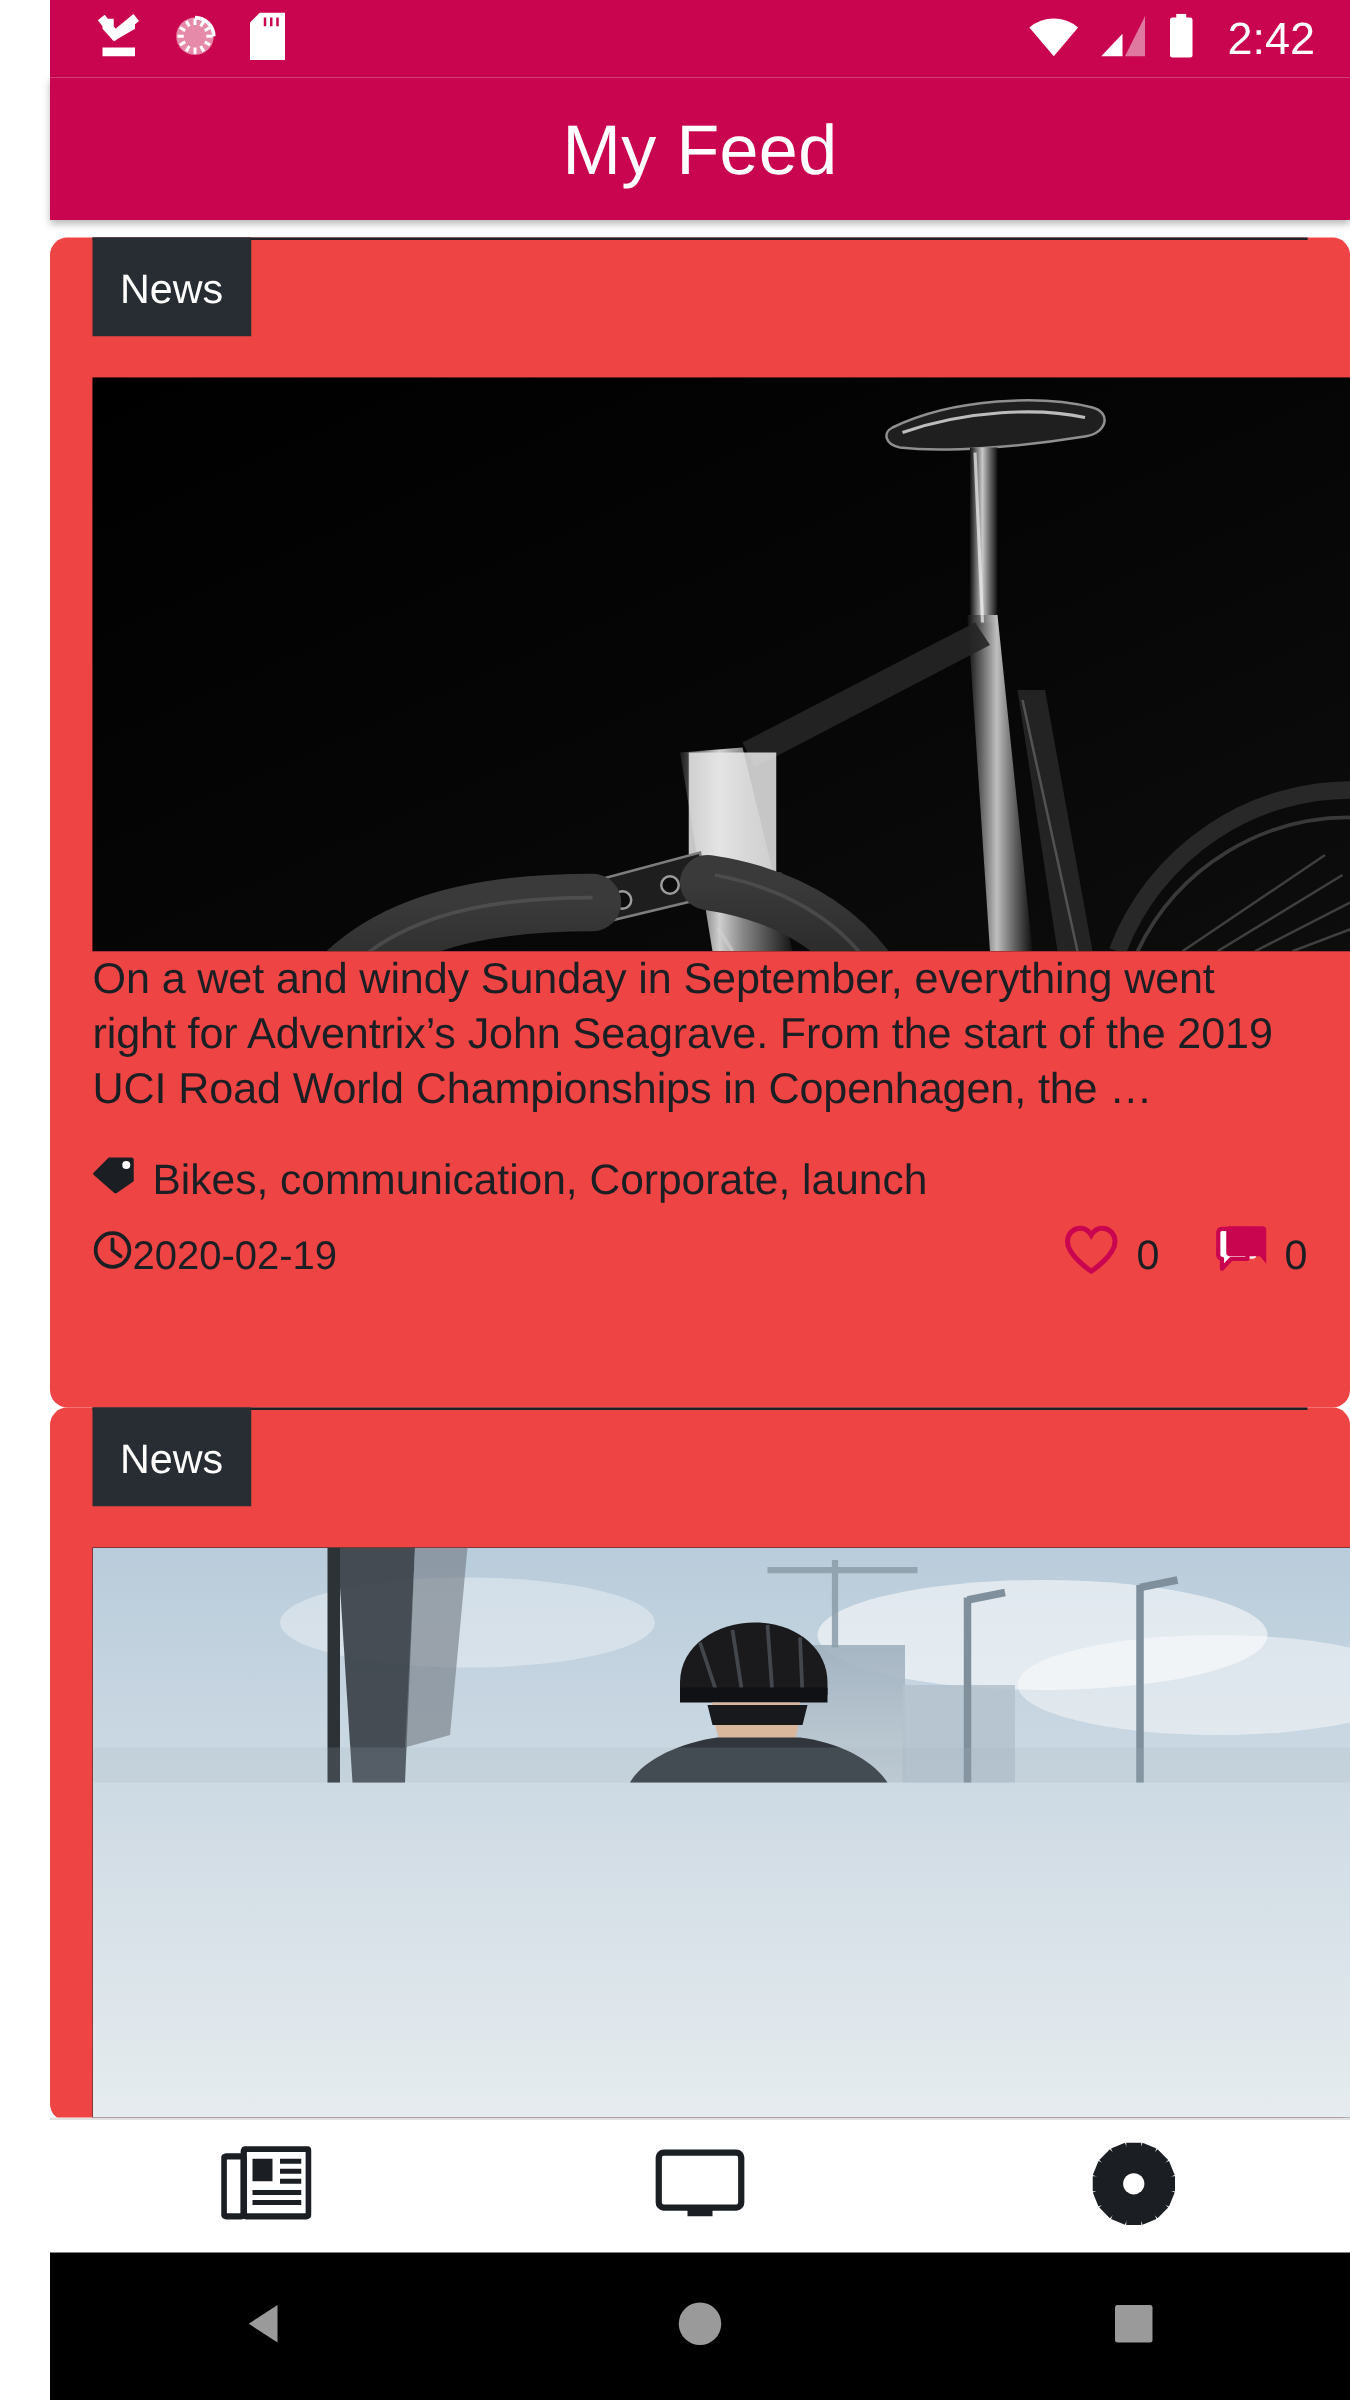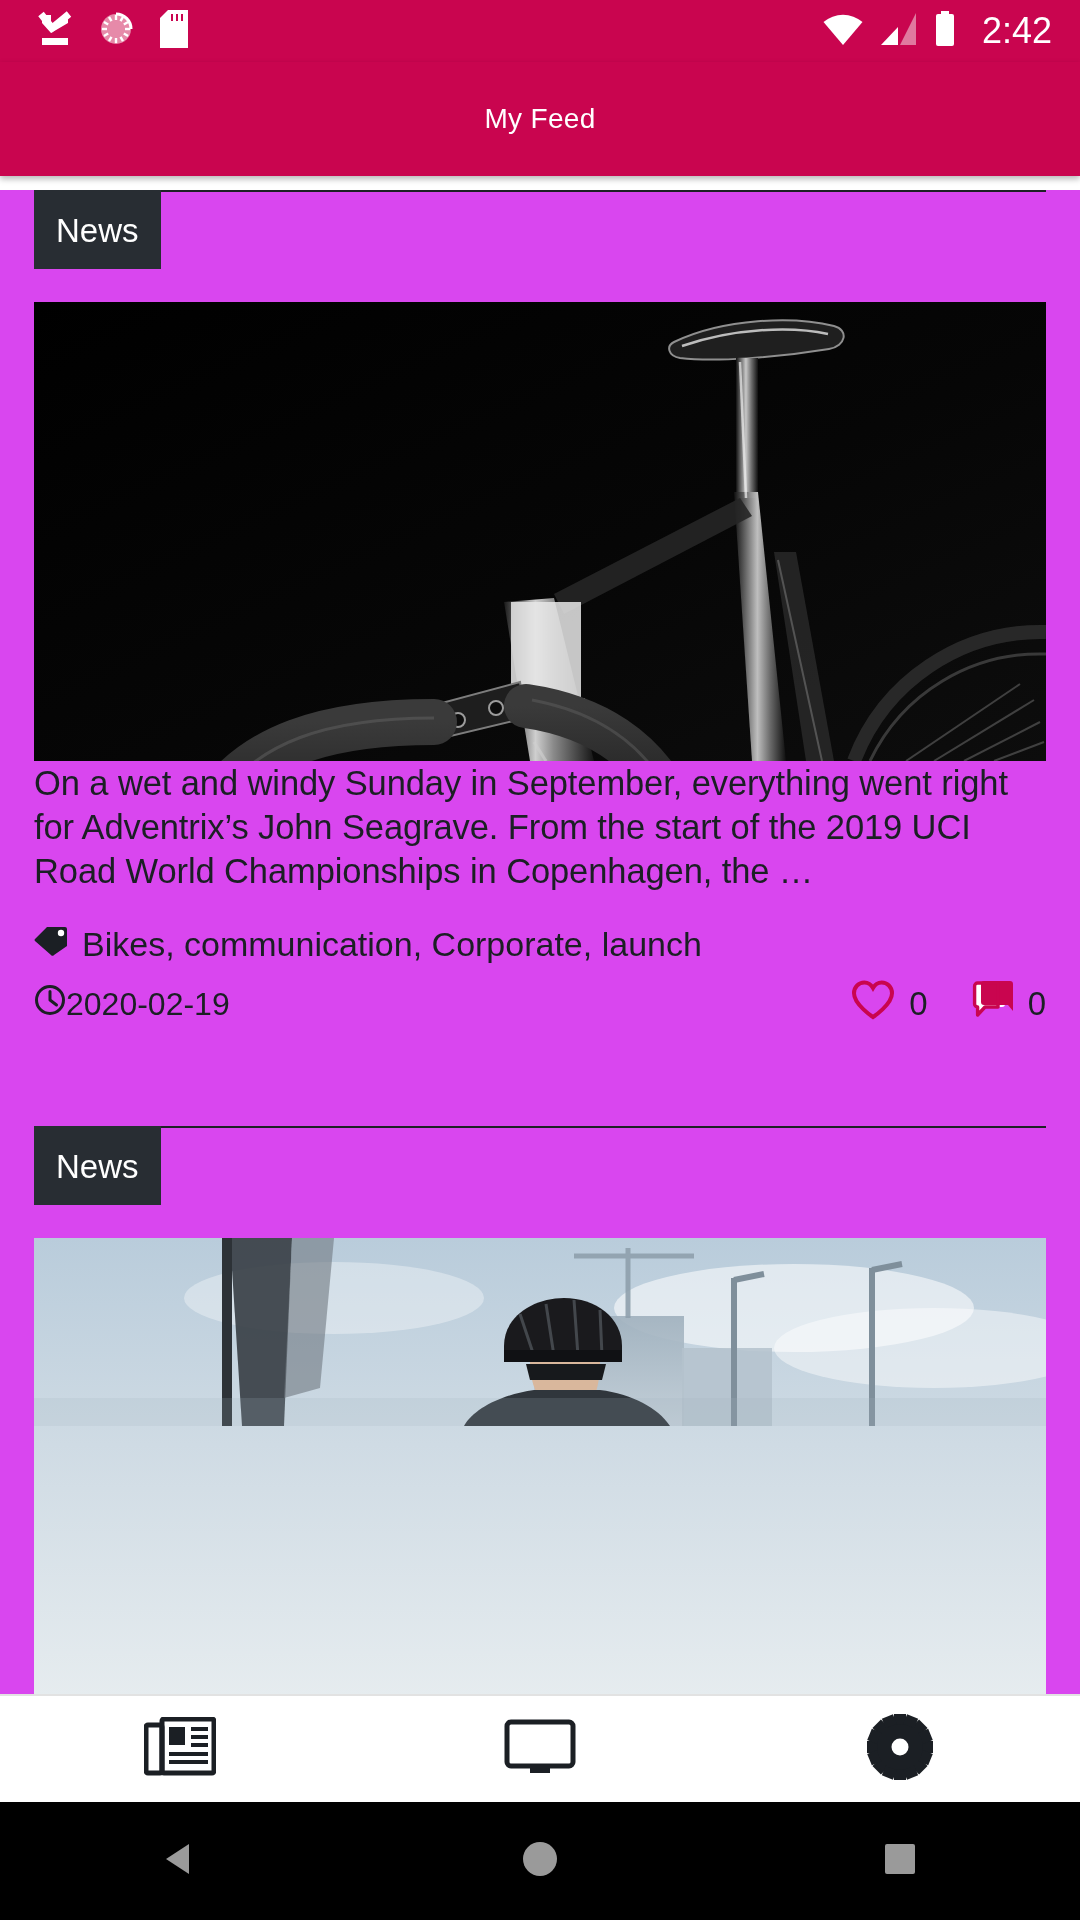--- a/index.html
+++ b/index.html
@@ -12,20 +12,21 @@
     overflow: hidden;
   }
 
   #screen {
     position: relative;
     width: 1080px;
     height: 1920px;
     background: #ffffff;
     display: flex;
     flex-direction: column;
+    padding-left: 40px;
   }
 
   
   .status-bar {
     height: 62px;
     background: #c9054f;
     display: flex;
     align-items: center;
     padding: 0 28px 0 38px;
     flex: 0 0 auto;
@@ -54,38 +55,39 @@
     display: flex;
     align-items: center;
     justify-content: center;
     flex: 0 0 auto;
     box-shadow: 0 3px 6px rgba(0,0,0,0.28);
     position: relative;
     z-index: 5;
   }
   .app-title {
     color: #ffffff;
-    font-size: 28px;
+    font-size: 56px;
     font-weight: 400;
     letter-spacing: 0.3px;
   }
 
   
   .feed {
     flex: 1 1 auto;
     background: #ffffff;
     overflow: hidden;
     position: relative;
     padding-top: 14px;
   }
 
   .card {
-    background: #d946ef;
+    background: #ef4444;
     padding: 0 34px;
     position: relative;
+    border-radius: 14px;
   }
 
   .card-head {
     position: relative;
     height: 72px;
     display: flex;
     align-items: flex-start;
   }
   .card-head-rule {
     position: absolute;

